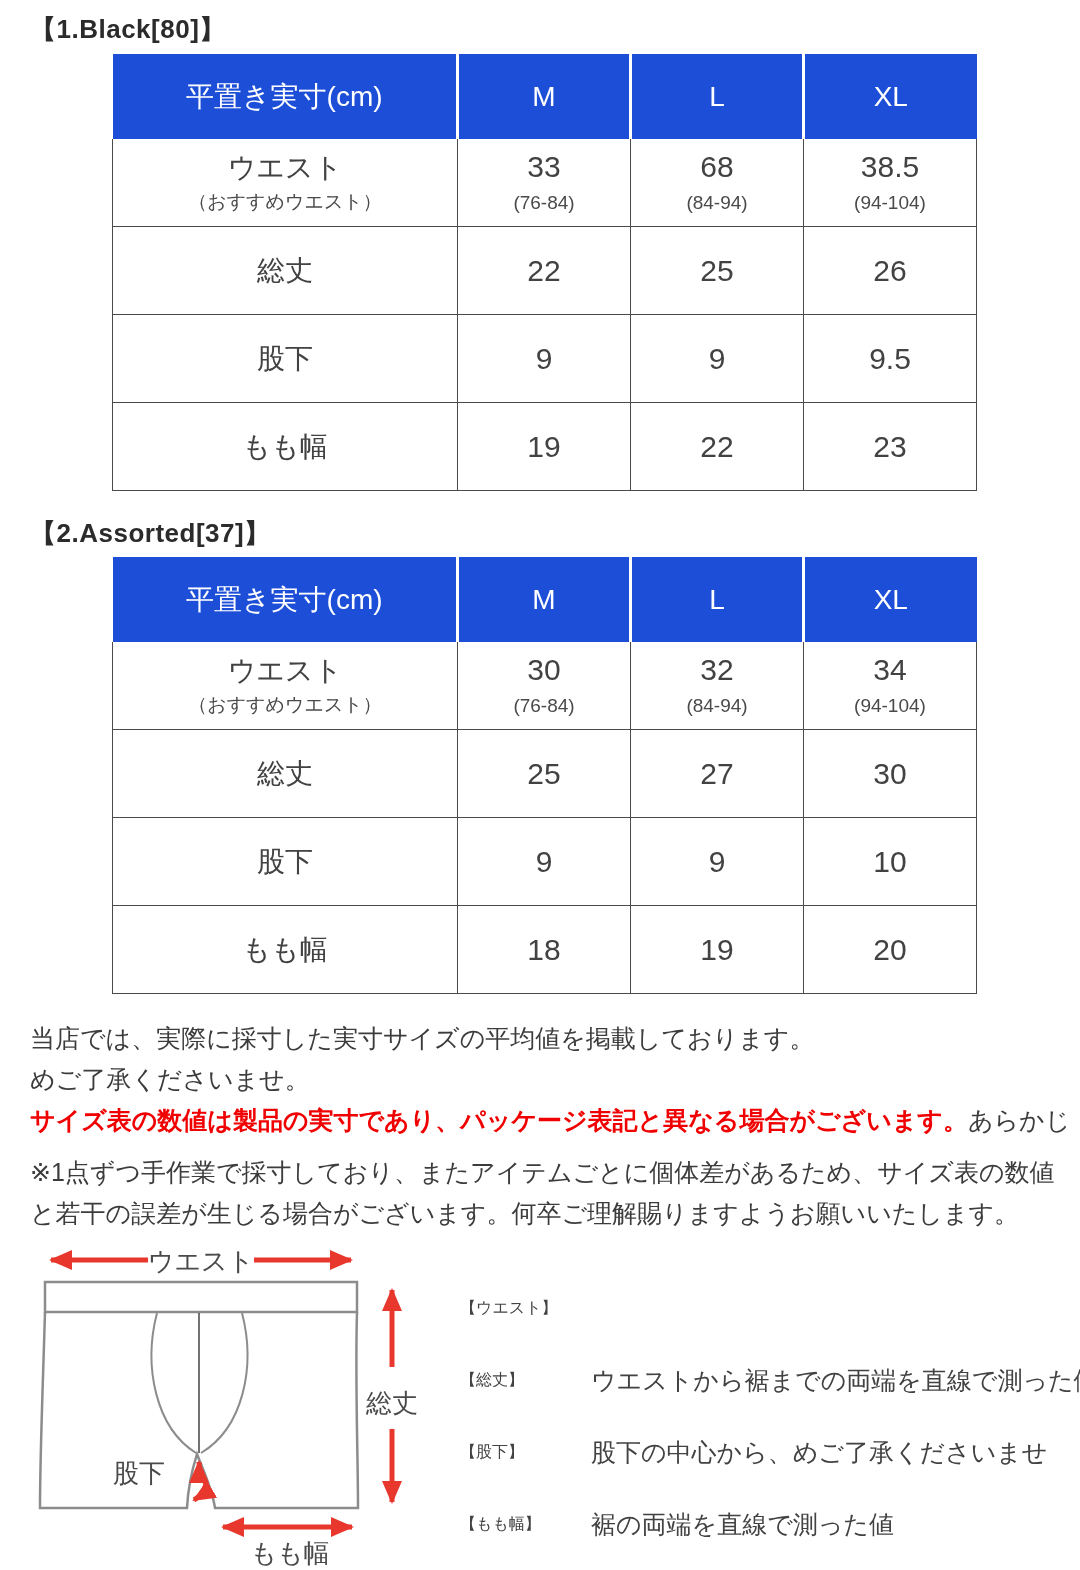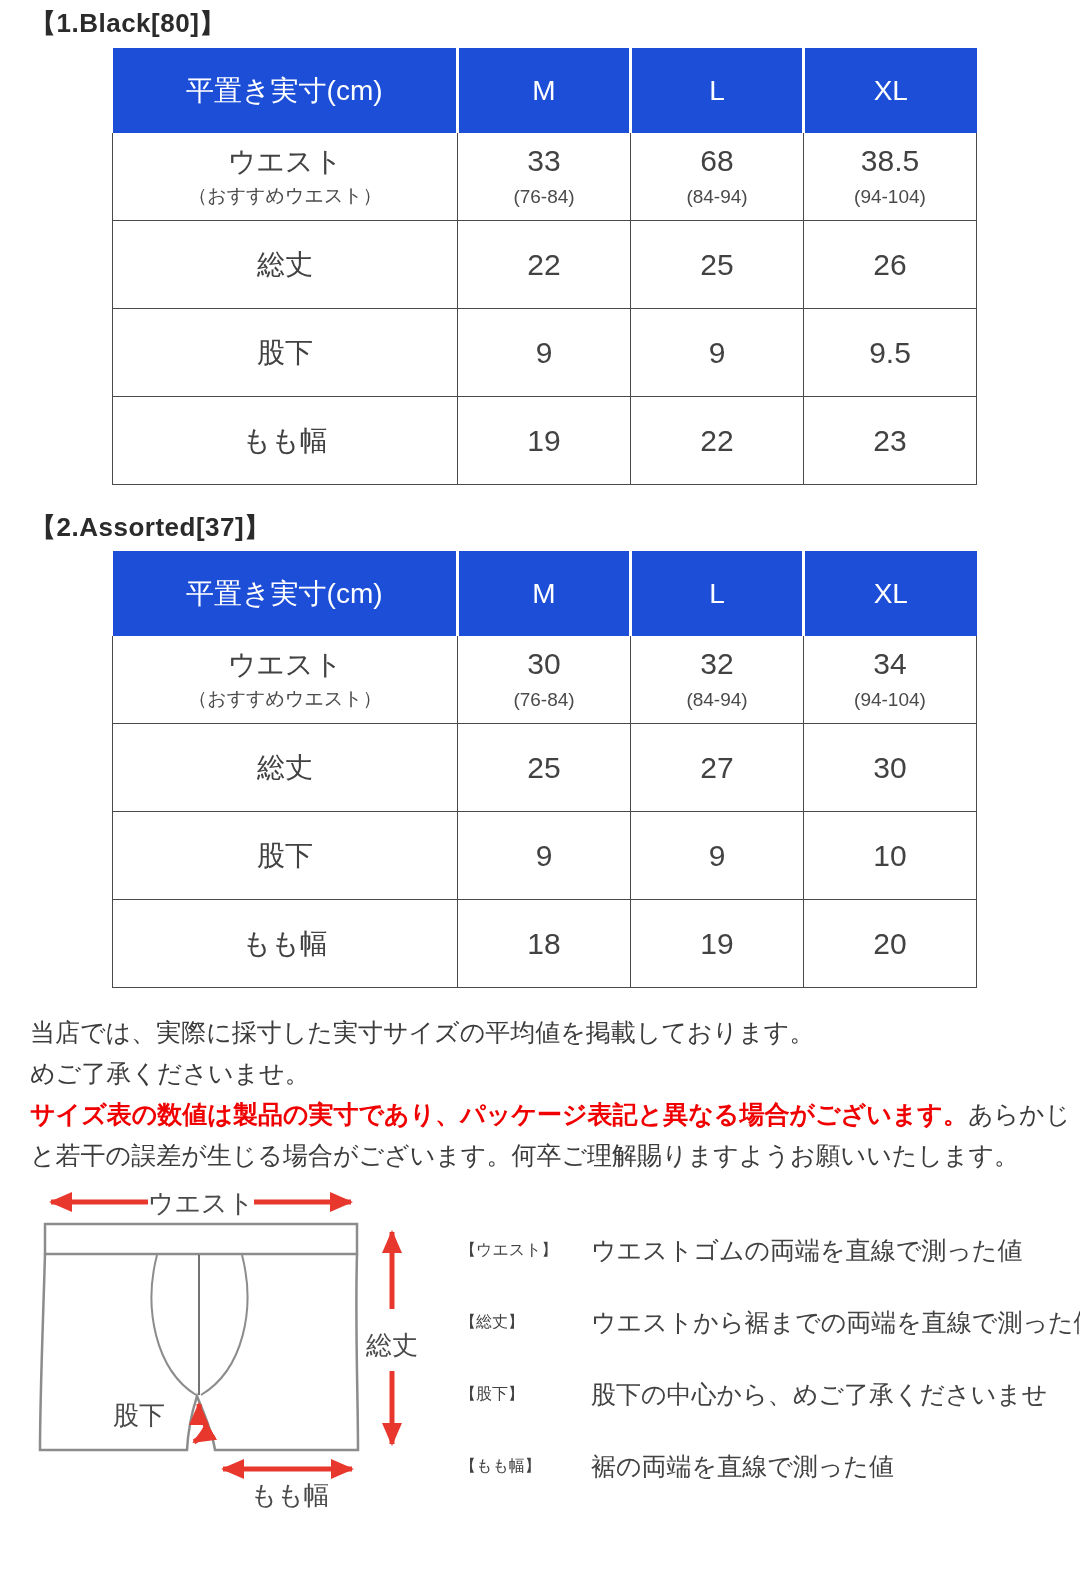--- a/index.html
+++ b/index.html
@@ -10,21 +10,21 @@
     overflow:hidden;
   }
   .section-title {
     margin:0 0 0 30px;
     font-size:26px;
     font-weight:700;
     color:#2b2b2b;
     line-height:30px;
     letter-spacing:0.5px;
   }
-  .title-1 { padding-top:8px; margin-bottom:10px; }
+  .title-1 { padding-top:14px; margin-bottom:10px; }
   .title-2 { margin-top:27px; margin-bottom:9px; }
 
   table.size-table {
     border-collapse:collapse;
     margin-left:112px;
     width:864px;
     table-layout:fixed;
     text-align:center;
   }
   .size-table th {
@@ -191,20 +191,21 @@
       <td>19</td>
       <td>20</td>
     </tr>
   </tbody>
 </table>
 
 <div class="notes">
   <div class="note-line">当店では、実際に採寸した実寸サイズの平均値を掲載しております。</div>
   <div class="note-line">めご了承くださいませ。</div>
   <div class="note-line"><span class="note-red">サイズ表の数値は製品の実寸であり、パッケージ表記と異なる場合がございます。</span><span>あらかじ</span></div>
+  <div class="note-line note-p2">※1点ずつ手作業で採寸しており、またアイテムごとに個体差があるため、サイズ表の数値</div>
   <div class="note-line">と若干の誤差が生じる場合がございます。何卒ご理解賜りますようお願いいたします。</div>
 </div>
 
 <div class="bottom-section">
 
   <svg class="diagram-svg" width="440" height="330" viewBox="0 0 440 330">
     <defs>
       <marker id="arw" markerWidth="6" markerHeight="5" refX="4.2" refY="2" orient="auto">
         <path d="M0,0 L4.6,2 L0,4 Z" fill="#e8382d"></path>
       </marker>
@@ -233,21 +234,20 @@
       <text x="181" y="28" text-anchor="middle">ウエスト</text>
       <text x="372" y="170" text-anchor="middle">総丈</text>
       <text x="93" y="240">股下</text>
       <text x="270" y="320" text-anchor="middle">もも幅</text>
     </g>
   </svg>
 
   <div class="legend">
     <div class="legend-row">
       <span class="legend-term">【ウエスト】</span>
-      <span class="legend-desc">ウエストゴムの両端を直線で測った値</span>
     </div>
     <div class="legend-row">
       <span class="legend-term">【総丈】</span>
       <span class="legend-desc">ウエストから裾までの両端を直線で測った値</span>
     </div>
     <div class="legend-row">
       <span class="legend-term">【股下】</span>
       <span class="legend-desc">股下の中心から、めご了承くださいませ</span>
     </div>
     <div class="legend-row">

